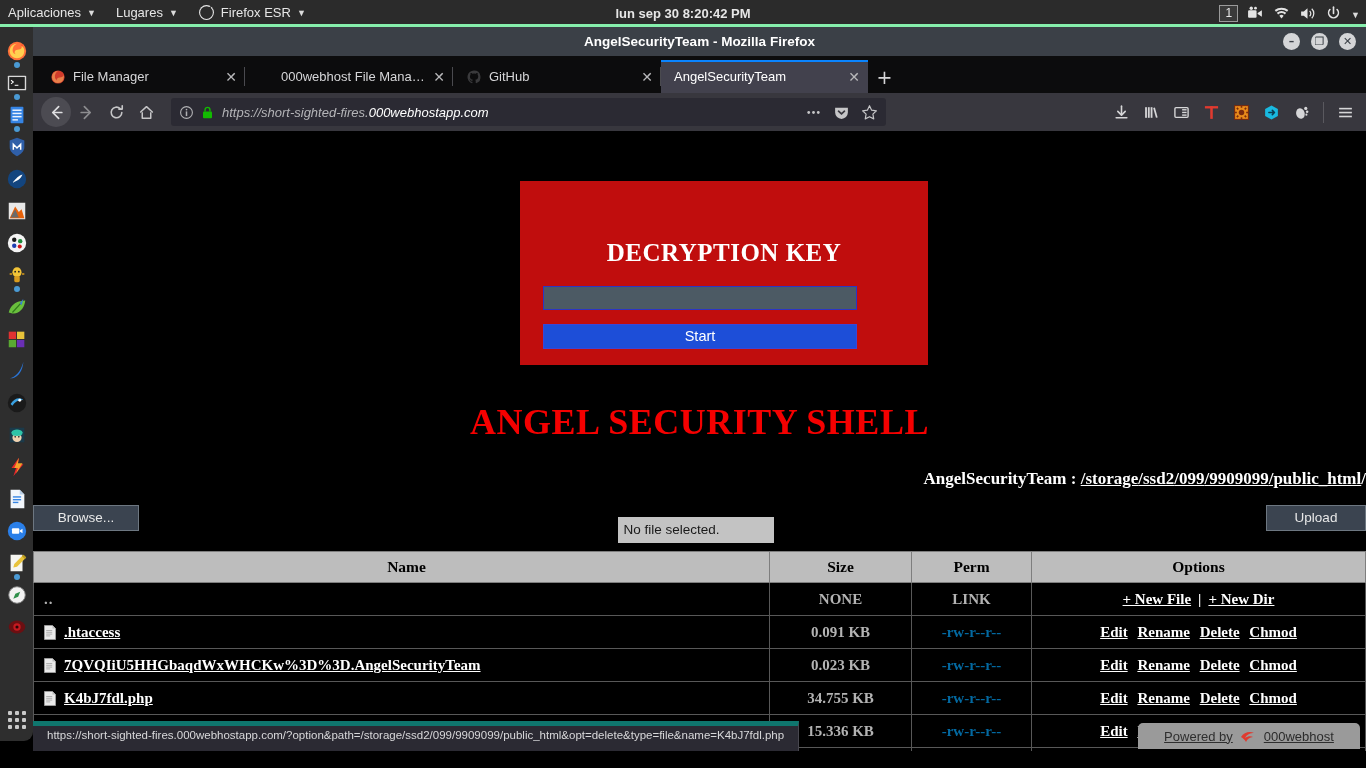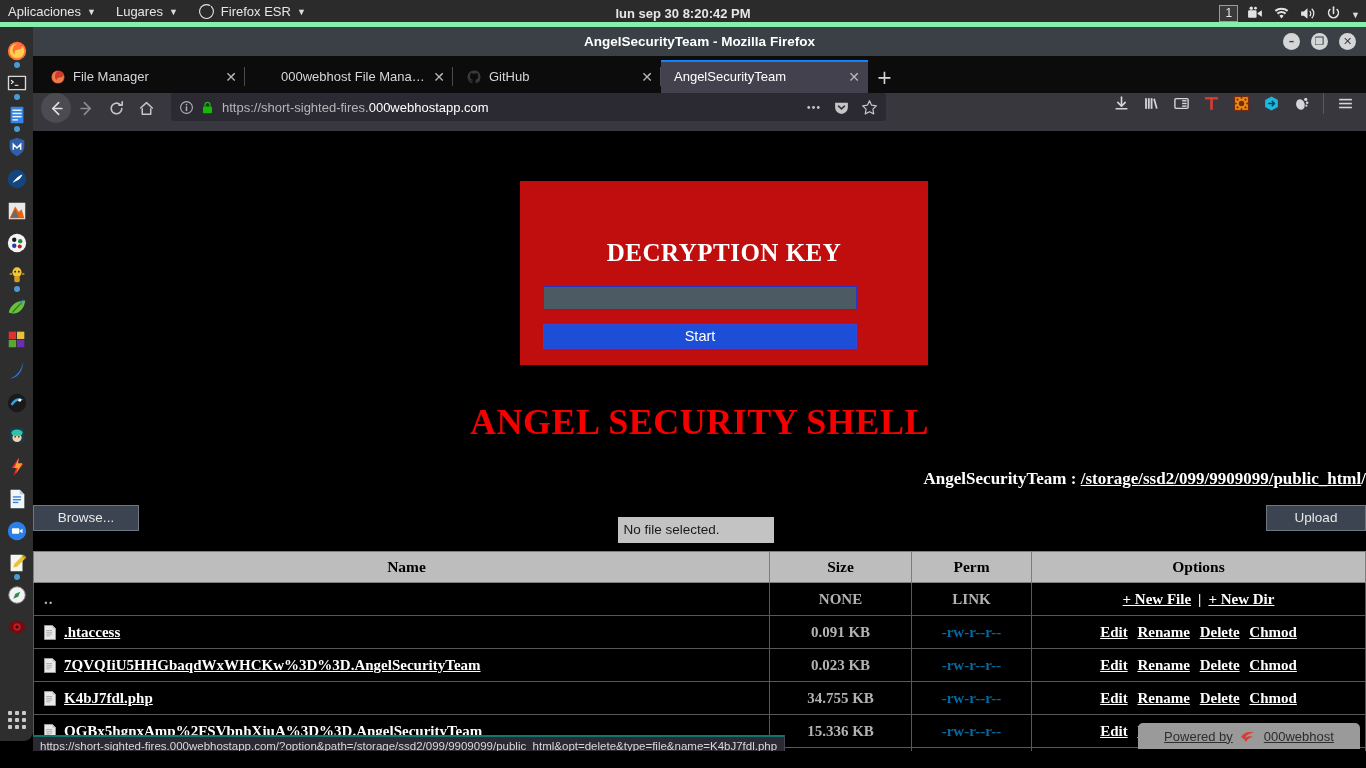--- a/index.html
+++ b/index.html
@@ -10,21 +10,21 @@
     font-family: "Liberation Sans", sans-serif;
   }
 
   
   #gnome-panel {
     position: absolute; top: 0; left: 0;
     width: 1366px; height: 27px;
     background: #2b2b2b;
     display: flex; align-items: center;
     color: #e6e6e6; font-size: 13px;
-    border-bottom: 5px solid #86efac;
+    border-bottom: 3px solid #86efac;
     z-index: 50;
   }
   .panel-menu {
     display: flex; align-items: center; gap: 6px;
     padding: 0 10px; height: 27px;
     white-space: nowrap;
   }
   .panel-menu:first-child { padding-left: 8px; }
   .caret { font-size: 9px; opacity: .95; position: relative; top: 1px; }
   #panel-clock {
@@ -134,21 +134,21 @@
   }
   #newtab {
     width: 33px; height: 33px; color: #d6d6d8;
     display: flex; align-items: center; justify-content: center;
     font-size: 19px; font-family: "DejaVu Sans", sans-serif;
   }
 
   
   #navbar {
     height: 38px; background: #38373e;
-    display: flex; align-items: flex-start; padding: 0 8px;
+    display: flex; align-items: center; padding: 0 8px; font-style: italic;
   }
   .navbtn {
     width: 30px; height: 30px; border-radius: 50%;
     display: flex; align-items: center; justify-content: center;
     color: #c6c6c8; flex: 0 0 30px;
   }
   #back-btn { background: #4c4b52; }
   .nav-ico { width: 17px; height: 17px; display: block; }
   #urlbar {
     flex: 1 1 auto; height: 28px; margin: 0 6px 0 10px;
@@ -277,25 +277,25 @@
     color: #2e2e2e; font-size: 13px;
     font-family: "Liberation Sans", sans-serif;
     z-index: 5;
     text-decoration: underline;
   }
   #powered b { font-weight: normal; color: #2b2b2b; }
 
   
   #statusbar {
     position: absolute; left: 0; bottom: 0;
-    max-width: 930px; height: 16px;
+    max-width: 930px; height: 30px;
     background: #2b2a33;
-    border-top: 2px solid #0f766e; border-right: 1px solid #48474f;
+    border-top: 5px solid #0f766e; border-right: 1px solid #48474f;
     color: #d8d8da; font-size: 11.5px;
-    line-height: 19px; padding: 0 7px;
+    line-height: 19px; padding: 0 14px;
     white-space: nowrap; overflow: hidden;
     z-index: 6;
   }
 </style>
 </head>
 <body>
 
 <div id="gnome-panel">
   <div class="panel-menu">
     <span>Aplicaciones</span>

